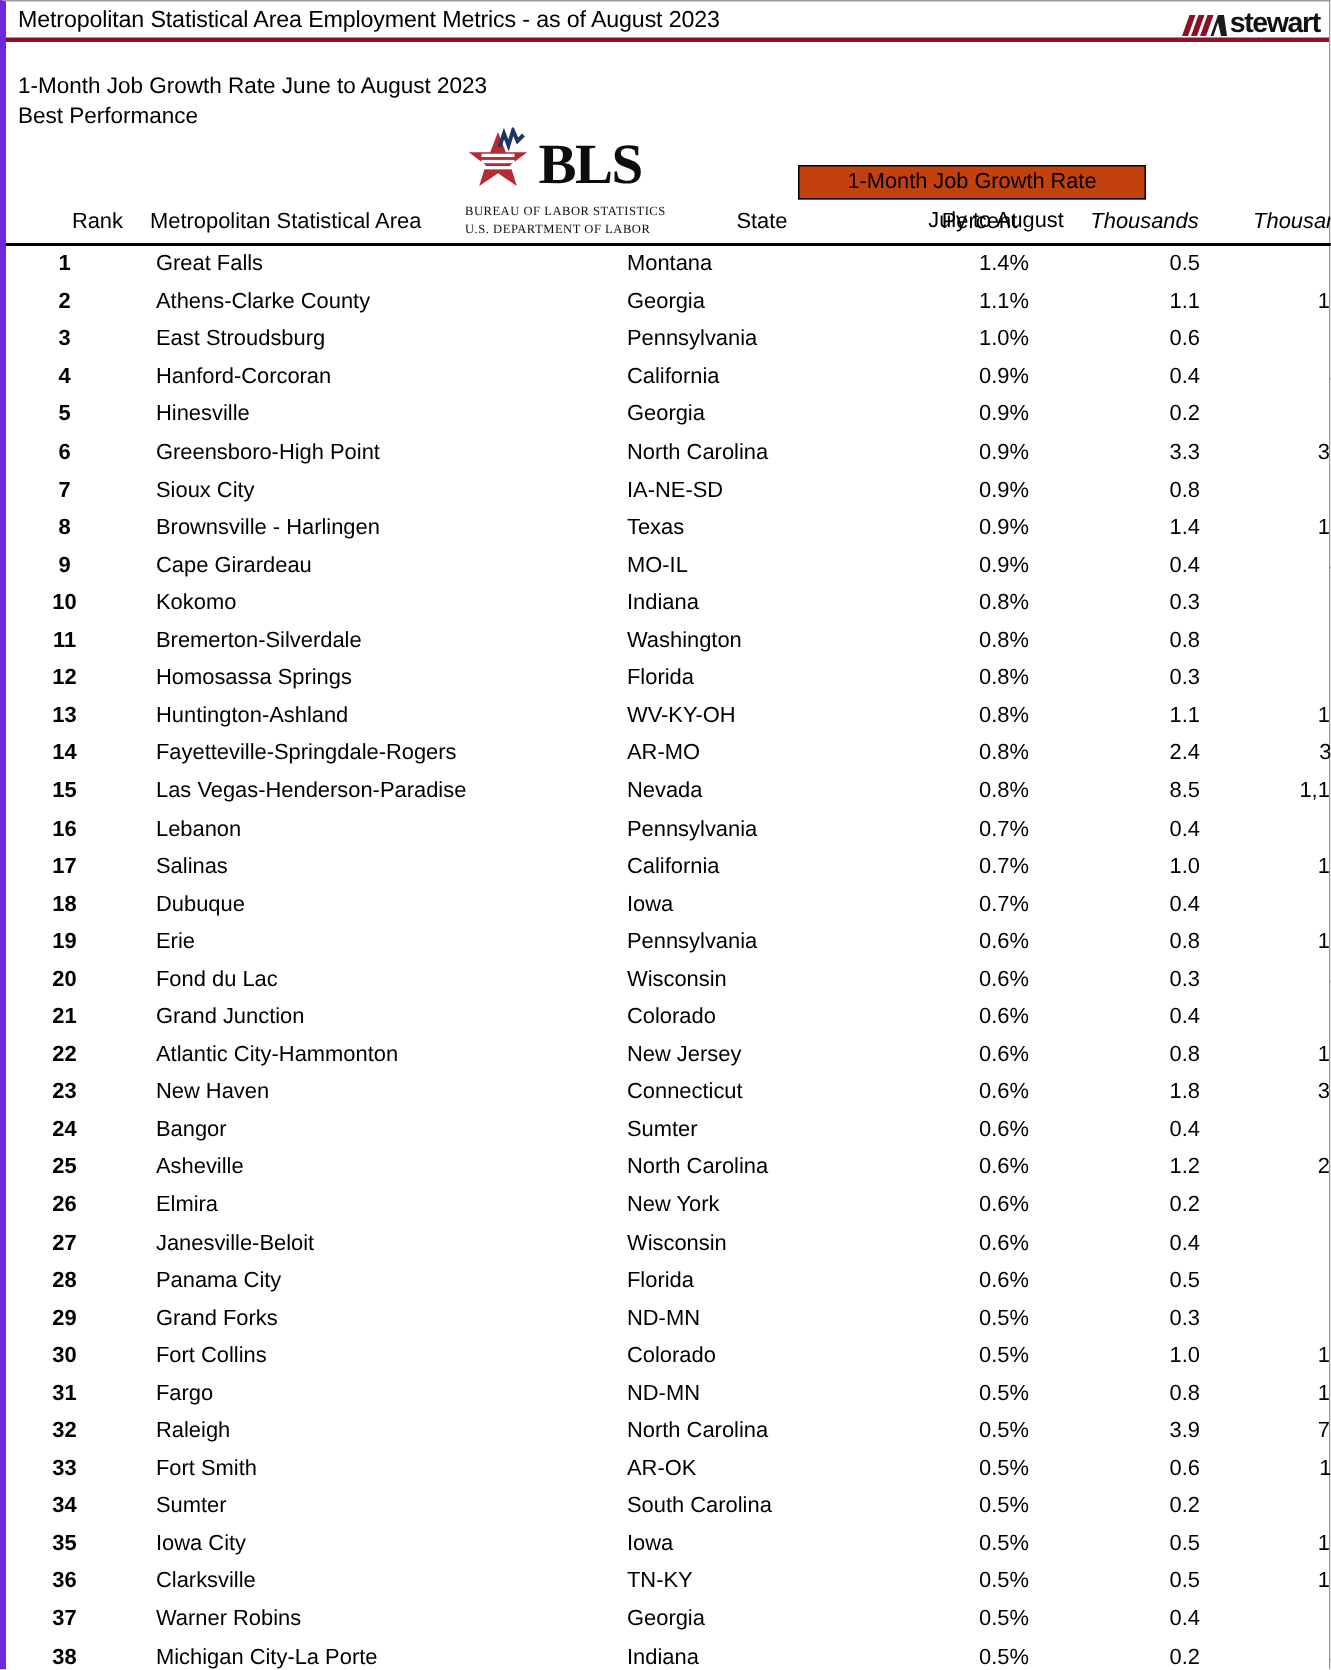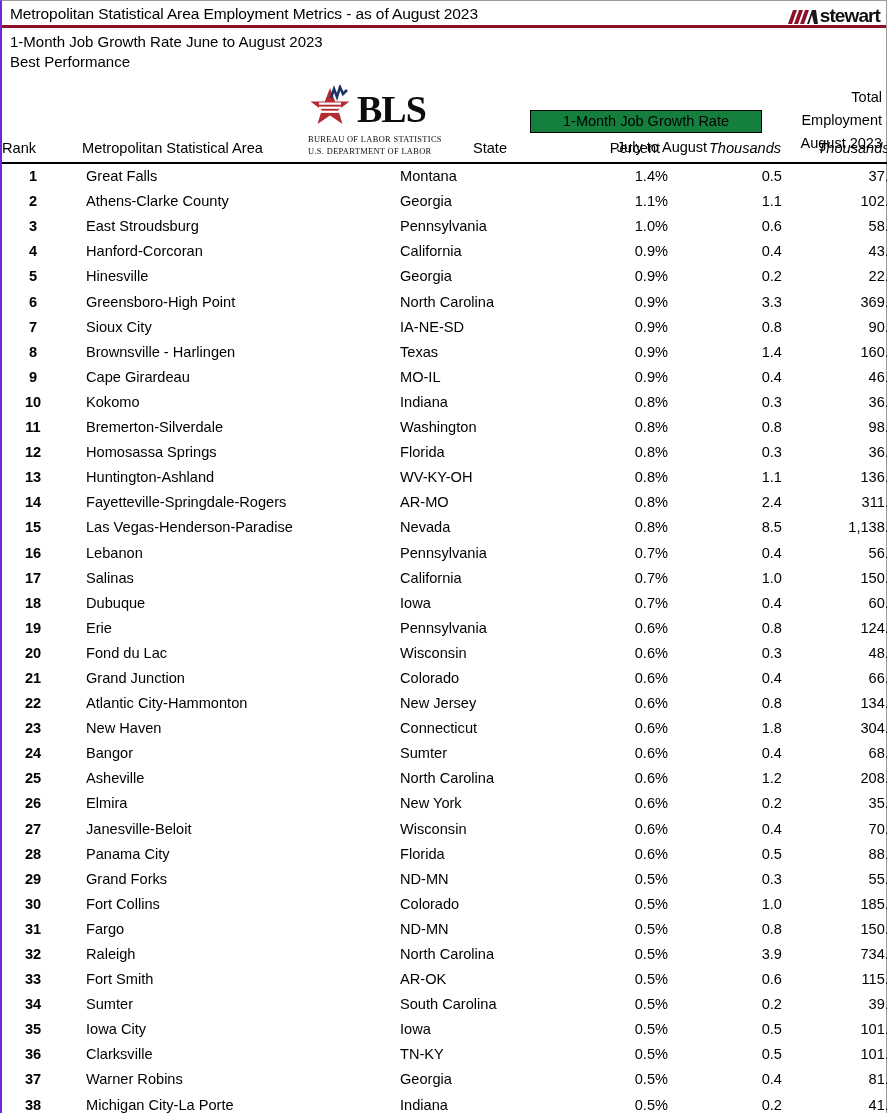--- a/index.html
+++ b/index.html
@@ -12,21 +12,21 @@
     height: 1113px;
     font-family: "Liberation Sans", sans-serif;
     color: #000000;
     overflow: hidden;
     position: relative;
   }
   .page {
     width: 887px;
     height: 1113px;
     box-sizing: border-box;
-    border-left: 2px solid #6d28d9;
+    border-left: 4px solid #6d28d9;
     border-right: 1px solid #9a9a9a;
     border-top: 1px solid #9a9a9a;
     position: relative;
   }
 
   
   .title-band {
     height: 27px;
     box-sizing: border-box;
     display: flex;
@@ -66,21 +66,21 @@
     position: relative;
     height: 108px;
     box-sizing: border-box;
   }
   .sub-line {
     font-size: 15px;
     line-height: 20px;
     padding-left: 8px;
     white-space: nowrap;
   }
-  .sub-line.first { padding-top: 4px; }
+  .sub-line.first { padding-top: 20px; }
 
   .bls-logo {
     position: absolute;
     left: 305px;
     top: 57px;
     width: 150px;
     height: 62px;
   }
   .bls-row {
     display: flex;
@@ -125,21 +125,21 @@
     position: absolute;
     left: 528px;
     top: 82px;
     width: 232px;
     height: 23px;
     box-sizing: border-box;
     border: 1.5px solid #000000;
     font-size: 14.5px;
     line-height: 20px;
     text-align: center;
-    background: #15803d;
+    background: #c2410c;
   }
   .july-aug {
     position: absolute;
     left: 544px;
     top: 110px;
     width: 232px;
     text-align: center;
     font-size: 14.5px;
     line-height: 18px;
   }
@@ -175,21 +175,21 @@
   thead .c-thou  { text-align: center; font-style: italic; }
   thead .c-total { text-align: center; font-style: italic; padding-right: 0 !important; }
 
   tbody td.c-rank { font-weight: 700; }
   tbody td.c-msa  { padding-left: 22px !important; }
   tbody td.c-state{ padding-left: 0; }
   tbody td.c-pct  { padding-right: 22px !important; }
   tbody td.c-thou { padding-right: 18px !important; }
   tbody td.c-total{ padding-right: 10px !important; }
   thead th.c-msa { padding-left: 18px !important; }
-  thead th.c-rank { text-align: left; }
+  thead th.c-rank { text-align: right; padding-left: 16px; }
 </style>
 </head>
 <body>
 
 <div class="page">
 
   <div class="title-band">
     <div class="title-text">Metropolitan Statistical Area Employment Metrics - as of August 2023</div>
     <div class="stewart-logo">
       <span class="stewart-slashes">
@@ -219,25 +219,20 @@
             <rect x="12" y="25.7" width="22" height="2.2" fill="#ffffff"></rect>
             <polyline points="24,13 27,4 30,12 33,2 36,9 40,5" fill="none" stroke="#1d3466" stroke-width="2.6" stroke-linejoin="miter"></polyline>
           </svg>
         </span>
         <span class="bls-word">BLS</span>
       </div>
       <div class="bls-sub">BUREAU OF LABOR STATISTICS</div>
       <div class="bls-sub">U.S. DEPARTMENT OF LABOR</div>
     </div>
 
-    <div class="hdr-block hdr-total">
-      <div>Total</div>
-      <div>Employment</div>
-      <div>August 2023</div>
-    </div>
 
     <div class="growth-box">1-Month Job Growth Rate</div>
     <div class="july-aug">July to August</div>
 
   </div>
 
   <table class="metrics">
     <thead>
       <tr class="colhead">
         <th class="c-rank">Rank</th>

